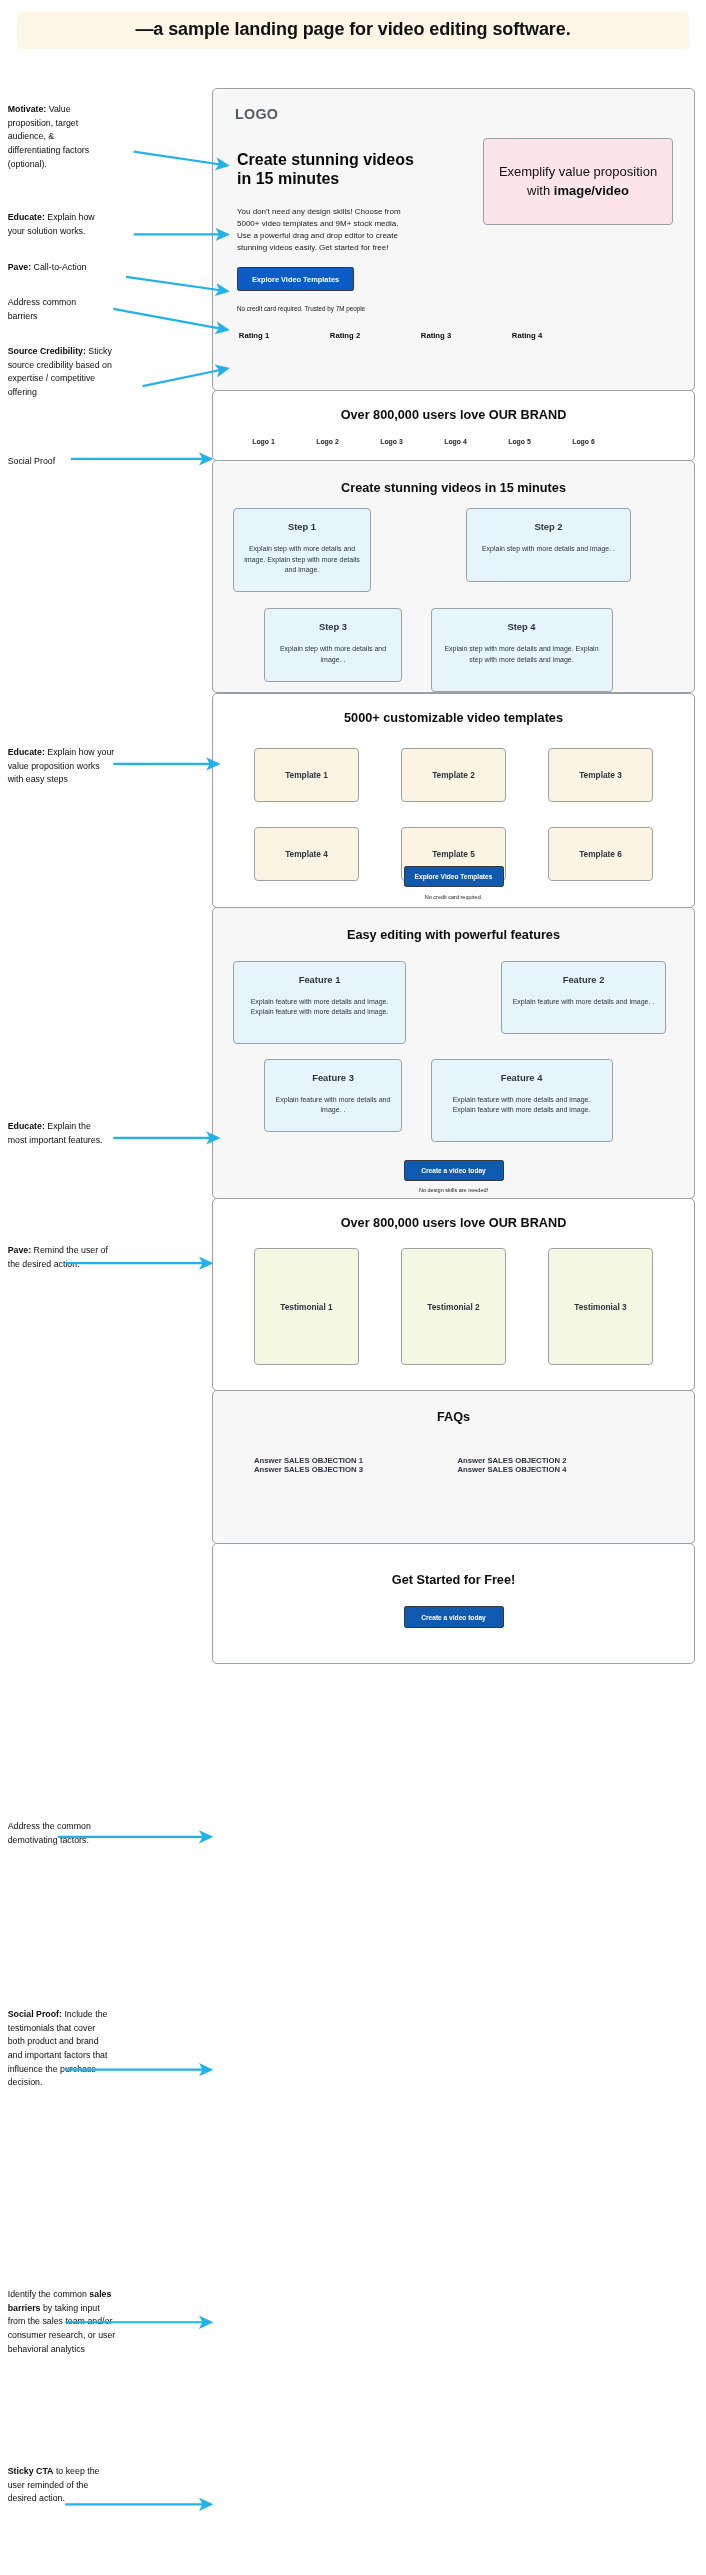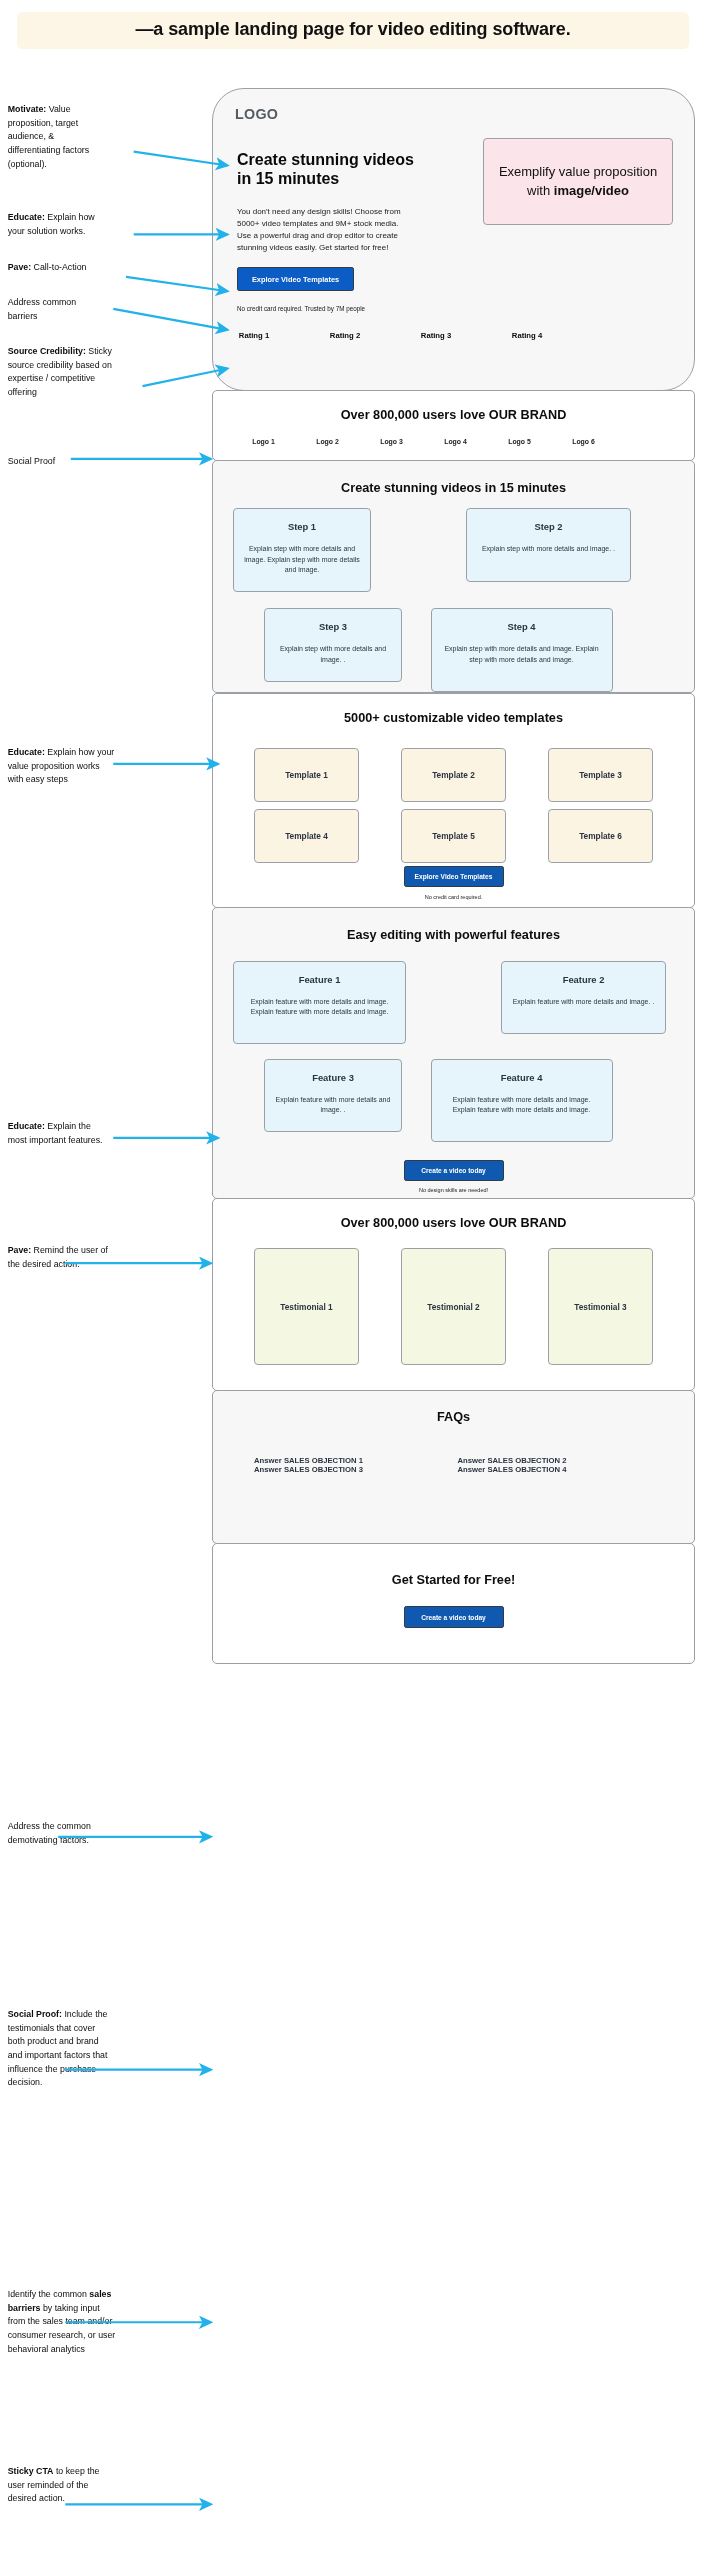--- a/index.html
+++ b/index.html
@@ -47,21 +47,21 @@
   .wf-section.white { background: #ffffff; }
 
   .sec-title {
     text-align: center;
     font-size: 12.7px;
     font-weight: 700;
     color: #0d0d0d;
   }
 
   
-  #sec-hero { height: 303px; border-radius: 32px; }
+  #sec-hero { height: 303px; }
   #logo-text {
     position: absolute; left: 22px; top: 16.5px;
     font-size: 14.3px; font-weight: 700; color: #555c63;
     letter-spacing: 0.3px;
   }
   #hero-headline {
     position: absolute; left: 24px; top: 61px;
     width: 182px;
     font-size: 16px; font-weight: 700; color: #0a0a0a;
     line-height: 1.2;
@@ -154,21 +154,21 @@
   }
   .tpl-card {
     width: 105px; height: 54px;
     background: #fbf4e3;
     border: 0.8px solid #9aa0a6;
     border-radius: 3.9px;
     display: flex; align-items: center; justify-content: center;
     font-size: 8.3px; font-weight: 700; color: #2b3340;
   }
   #tpl-row1 { top: 54px; }
-  #tpl-row2 { top: 115px; }
+  #tpl-row2 { top: 133px; }
   #tpl-cta {
     position: absolute; left: 50%; transform: translateX(-50%); top: 172px;
     width: 100px; height: 21px;
     background: #1059b0;
     border: 0.8px solid #333a40;
     border-radius: 2.2px;
     color: #ffffff; font-size: 6.6px; font-weight: 700;
     display: flex; align-items: center; justify-content: center;
     cursor: pointer;
   }

